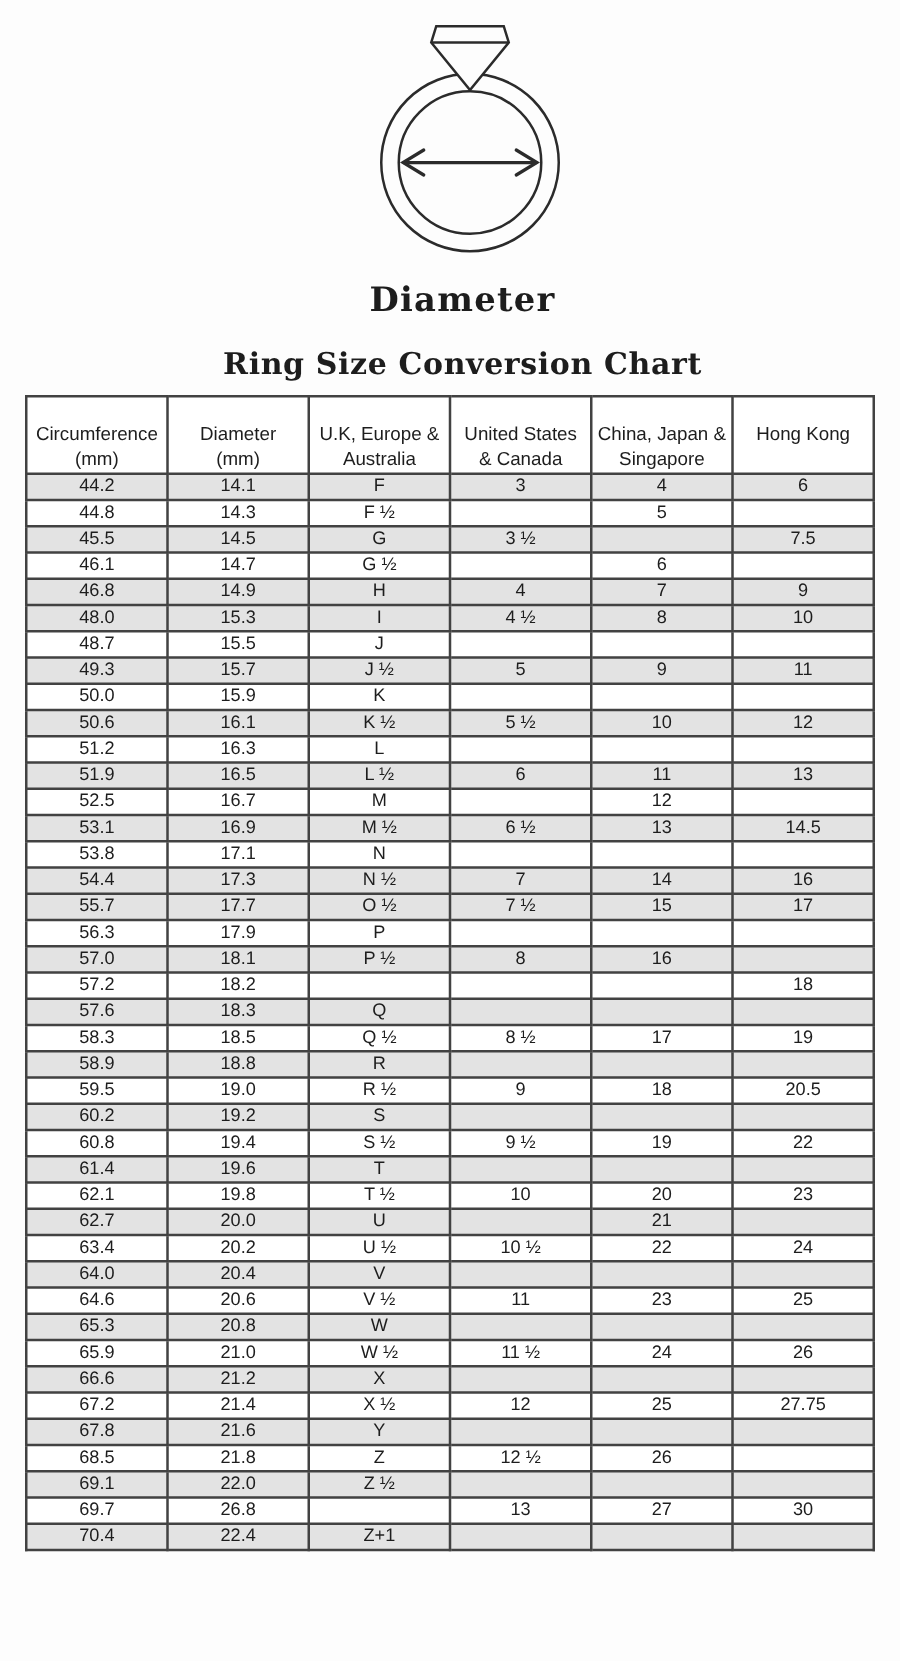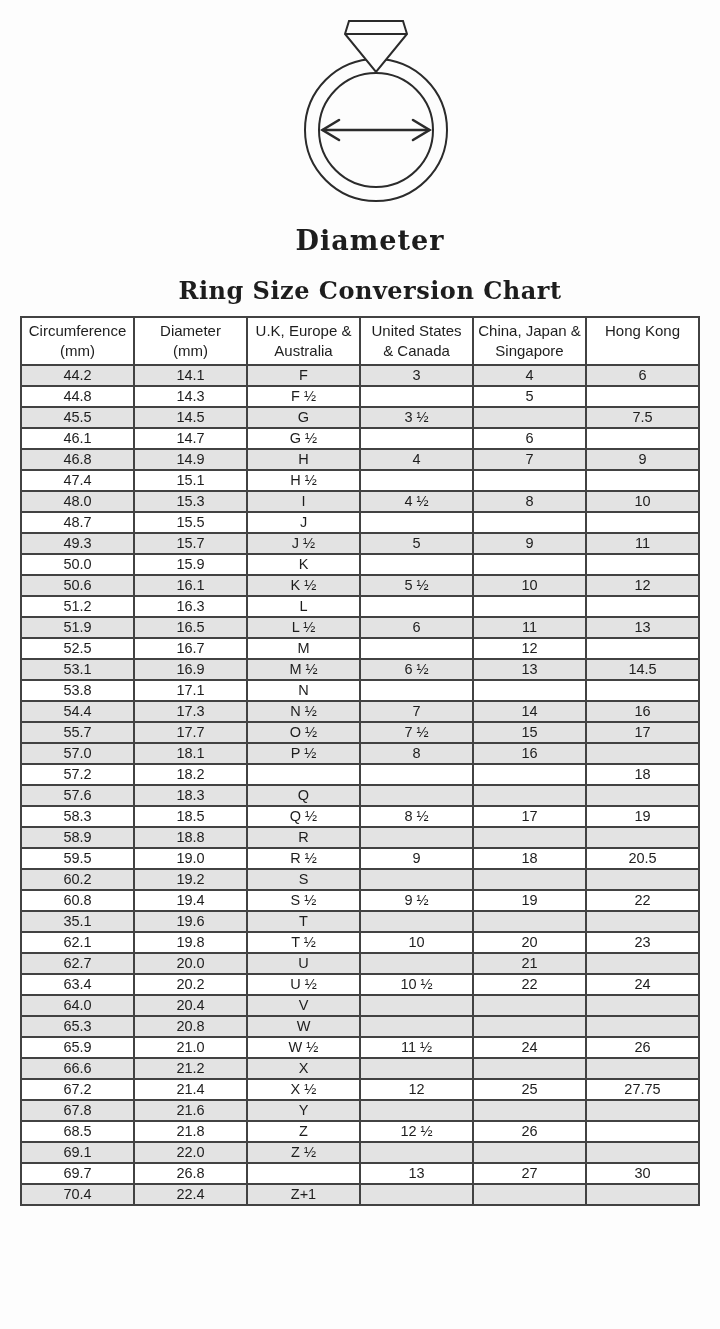--- a/index.html
+++ b/index.html
@@ -54,21 +54,21 @@
     border: 2px solid var(--border);
     text-align: center;
     padding: 0;
   }
   table.conversion th {
     font-weight: normal;
     font-size: 15px;
     line-height: 20px;
     height: 48px;
     vertical-align: top;
-    padding-top: 3px;
+    padding-top: 20px;
     white-space: pre-line;
     background: #fff;
   }
   table.conversion td {
     font-size: 14.5px;
     line-height: 19px;
     height: 19.6px;
     background: #fff;
   }
   table.conversion tr.shaded td {
@@ -148,28 +148,20 @@
         <td></td>
       </tr>
       <tr class="shaded">
         <td>46.8</td>
         <td>14.9</td>
         <td>H</td>
         <td>4</td>
         <td>7</td>
         <td>9</td>
       </tr>
-      <tr>
-        <td>47.4</td>
-        <td>15.1</td>
-        <td>H ½</td>
-        <td></td>
-        <td></td>
-        <td></td>
-      </tr>
       <tr class="shaded">
         <td>48.0</td>
         <td>15.3</td>
         <td>I</td>
         <td>4 ½</td>
         <td>8</td>
         <td>10</td>
       </tr>
       <tr>
         <td>48.7</td>
@@ -252,20 +244,28 @@
         <td>16</td>
       </tr>
       <tr class="shaded">
         <td>55.7</td>
         <td>17.7</td>
         <td>O ½</td>
         <td>7 ½</td>
         <td>15</td>
         <td>17</td>
       </tr>
+      <tr>
+        <td>56.3</td>
+        <td>17.9</td>
+        <td>P</td>
+        <td></td>
+        <td></td>
+        <td></td>
+      </tr>
       <tr class="shaded">
         <td>57.0</td>
         <td>18.1</td>
         <td>P ½</td>
         <td>8</td>
         <td>16</td>
         <td></td>
       </tr>
       <tr>
         <td>57.2</td>
@@ -317,21 +317,21 @@
       </tr>
       <tr>
         <td>60.8</td>
         <td>19.4</td>
         <td>S ½</td>
         <td>9 ½</td>
         <td>19</td>
         <td>22</td>
       </tr>
       <tr class="shaded">
-        <td>35.1</td>
+        <td>61.4</td>
         <td>19.6</td>
         <td>T</td>
         <td></td>
         <td></td>
         <td></td>
       </tr>
       <tr>
         <td>62.1</td>
         <td>19.8</td>
         <td>T ½</td>
@@ -356,20 +356,28 @@
         <td>24</td>
       </tr>
       <tr class="shaded">
         <td>64.0</td>
         <td>20.4</td>
         <td>V</td>
         <td></td>
         <td></td>
         <td></td>
       </tr>
+      <tr>
+        <td>64.6</td>
+        <td>20.6</td>
+        <td>V ½</td>
+        <td>11</td>
+        <td>23</td>
+        <td>25</td>
+      </tr>
       <tr class="shaded">
         <td>65.3</td>
         <td>20.8</td>
         <td>W</td>
         <td></td>
         <td></td>
         <td></td>
       </tr>
       <tr>
         <td>65.9</td>

